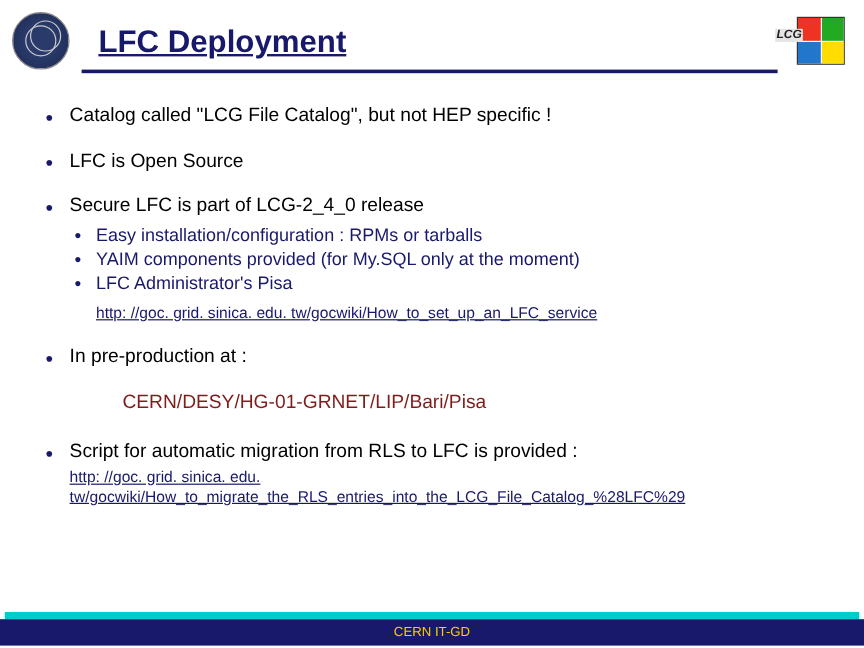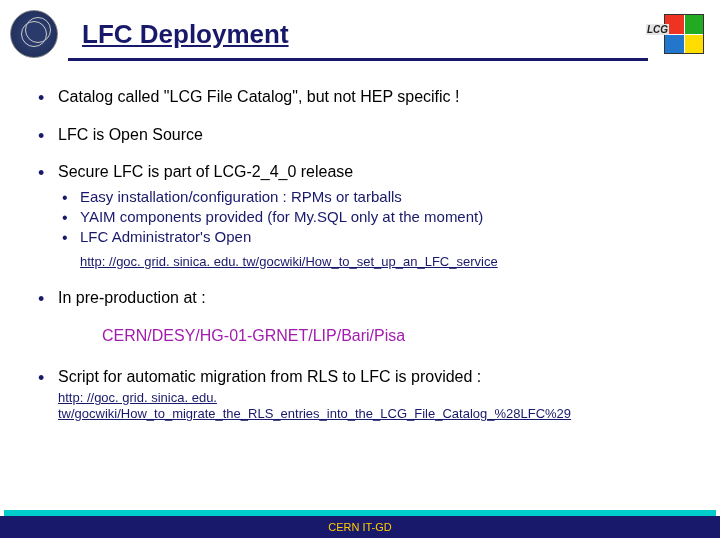--- a/index.html
+++ b/index.html
@@ -128,21 +128,21 @@
   .link {
     color: #19196b;
     text-decoration: underline;
     font-size: 13px;
     display: inline-block;
     line-height: 1.25;
   }
   .link-block { margin-left: 22px; margin-top: 2px; }
   .sub-indent-text {
     font-size: 16px;
-    color: #a21caf;
+    color: #7f1d1d;
     margin-left: 66px;
     line-height: 1.35;
   }
   .footer {
     position: absolute;
     left: 0; right: 0; bottom: 0;
     height: 30px;
   }
   .footer-bar1 {
     height: 6px;
@@ -184,21 +184,21 @@
   <ul class="top">
     <li>
       <span>Catalog called "LCG File Catalog", but </span><span class="underline-not">not HEP specific</span><span> !</span>
     </li>
     <li>LFC is Open Source</li>
     <li>
       <span>Secure LFC is part of LCG-2_4_0 release</span>
       <ul class="sub">
         <li>Easy installation/configuration : RPMs or tarballs</li>
         <li>YAIM components provided (for My.SQL only at the moment)</li>
-        <li>LFC Administrator's Open</li>
+        <li>LFC Administrator's Pisa</li>
       </ul>
       <div class="link-block">
         <a class="link" href="#">http: //goc. grid. sinica. edu. tw/gocwiki/How_to_set_up_an_LFC_service</a>
       </div>
     </li>
     <li>
       <span>In pre-production at :</span>
     </li>
   </ul>
   <div class="sub-indent-text">CERN/DESY/HG-01-GRNET/LIP/Bari/Pisa</div>

